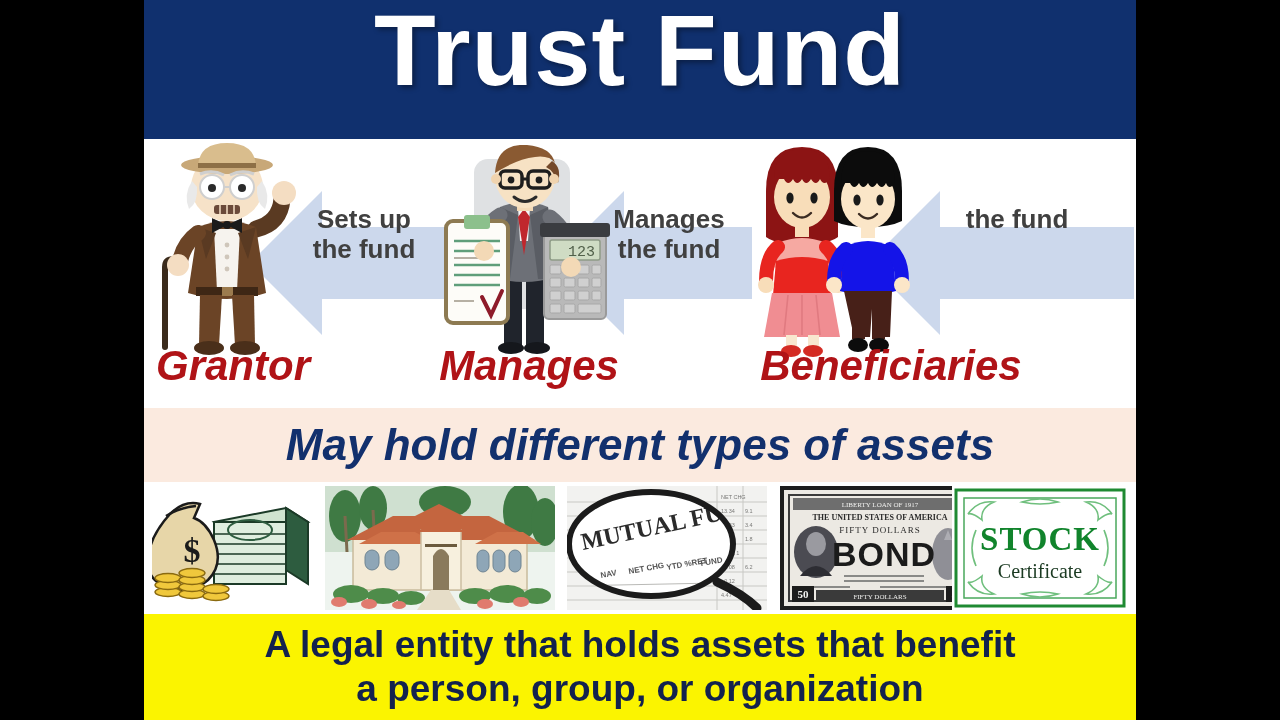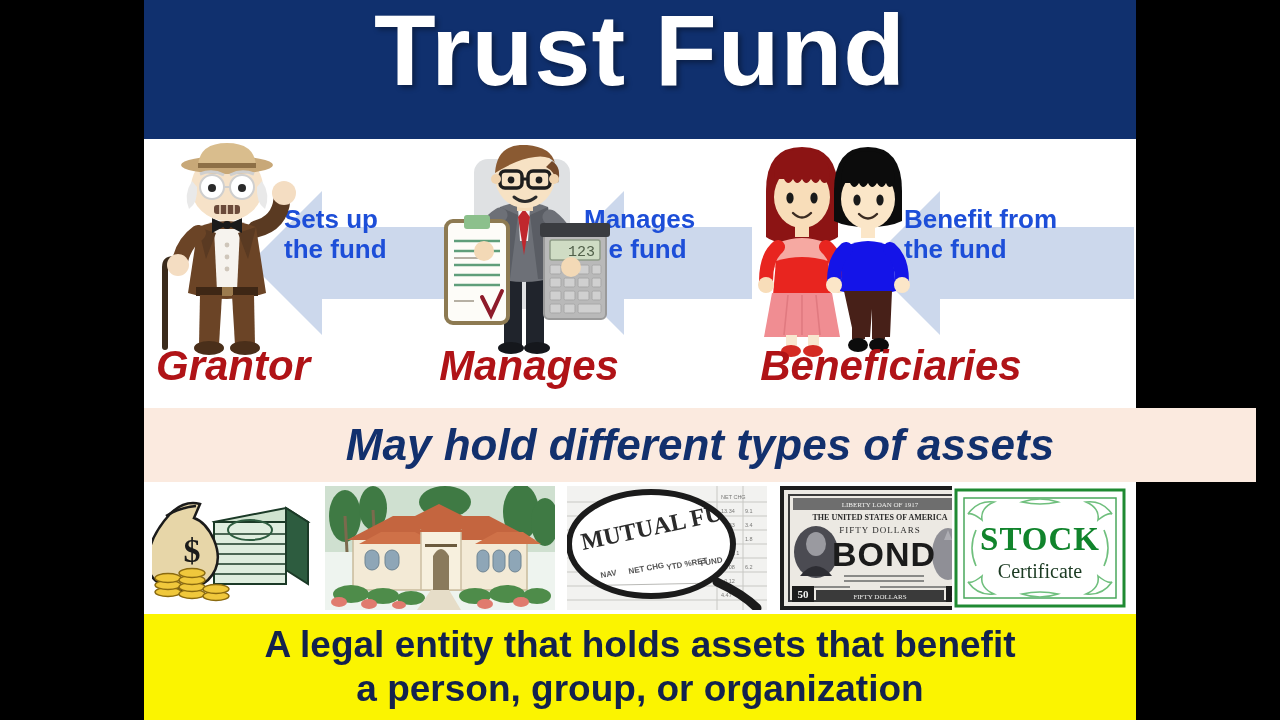--- a/index.html
+++ b/index.html
@@ -14,30 +14,30 @@
   #title-banner{position:absolute;left:0;top:0;width:992px;height:139px;background:#10306e;
     display:flex;align-items:flex-start;justify-content:center;}
   #title-text{color:#fff;font-size:101px;font-weight:bold;letter-spacing:1px;line-height:1;
     font-family:"Liberation Sans",sans-serif;text-shadow:3px 3px 5px rgba(0,0,0,.35);}
 
   
   #roles{position:absolute;left:0;top:139px;width:992px;height:269px;background:#fff;}
 
   .arrow{position:absolute;}
   .arrow svg{display:block;}
-  .arrow-label{position:absolute;color:#1d4ed8;font-size:26px;font-weight:bold;line-height:1.15;
-    }
+  .arrow-label{position:absolute;color:#404040;font-size:26px;font-weight:bold;line-height:1.15;
+    text-align:center;}
 
   .role-name{position:absolute;color:#b01317;font-size:42px;font-weight:bold;font-style:italic;
     text-align:center;line-height:1;font-family:"Liberation Sans",sans-serif;}
 
   .figure{position:absolute;}
 
   
-  #assets-band{position:absolute;left:0;top:408px;width:1112px;height:74px;background:#fbeadf;
+  #assets-band{position:absolute;left:0;top:408px;width:992px;height:74px;background:#fbeadf;
     display:flex;align-items:center;justify-content:center;}
   #assets-text{color:#12306d;font-size:44px;font-weight:bold;font-style:italic;letter-spacing:0px;
     white-space:nowrap;}
 
   
   #assets-row{position:absolute;left:0;top:482px;width:992px;height:132px;background:#fff;
     display:flex;align-items:center;justify-content:space-between;padding:0 8px;box-sizing:border-box;}
   .asset{position:relative;height:124px;}
 
   
@@ -83,21 +83,20 @@
         <div>Manages</div>
         <div>the fund</div>
       </div>
 
       <div class="arrow" style="left:724px;top:24px;">
         <svg width="266" height="200" viewBox="0 0 266 200">
           <polygon points="0,100 72,28 72,64 266,64 266,136 72,136 72,172" fill="#ccd8ec"></polygon>
         </svg>
       </div>
       <div class="arrow-label" style="left:760px;top:66px;width:226px;">
-        <div>Benefit from</div>
         <div>the fund</div>
       </div>
 
       <div class="figure" style="left:8px;top:2px;">
         <svg width="150" height="215" viewBox="0 0 150 215">
 
           <path d="M22 118 q-9 0 -9 8 v80" stroke="#3b2b1c" stroke-width="6" fill="none" stroke-linecap="round"></path>
 
           <path d="M104 88 q24 -6 26 -30" stroke="#5a3a22" stroke-width="17" fill="none" stroke-linecap="round"></path>
           <circle cx="132" cy="52" r="12" fill="#f4ddc2"></circle>

